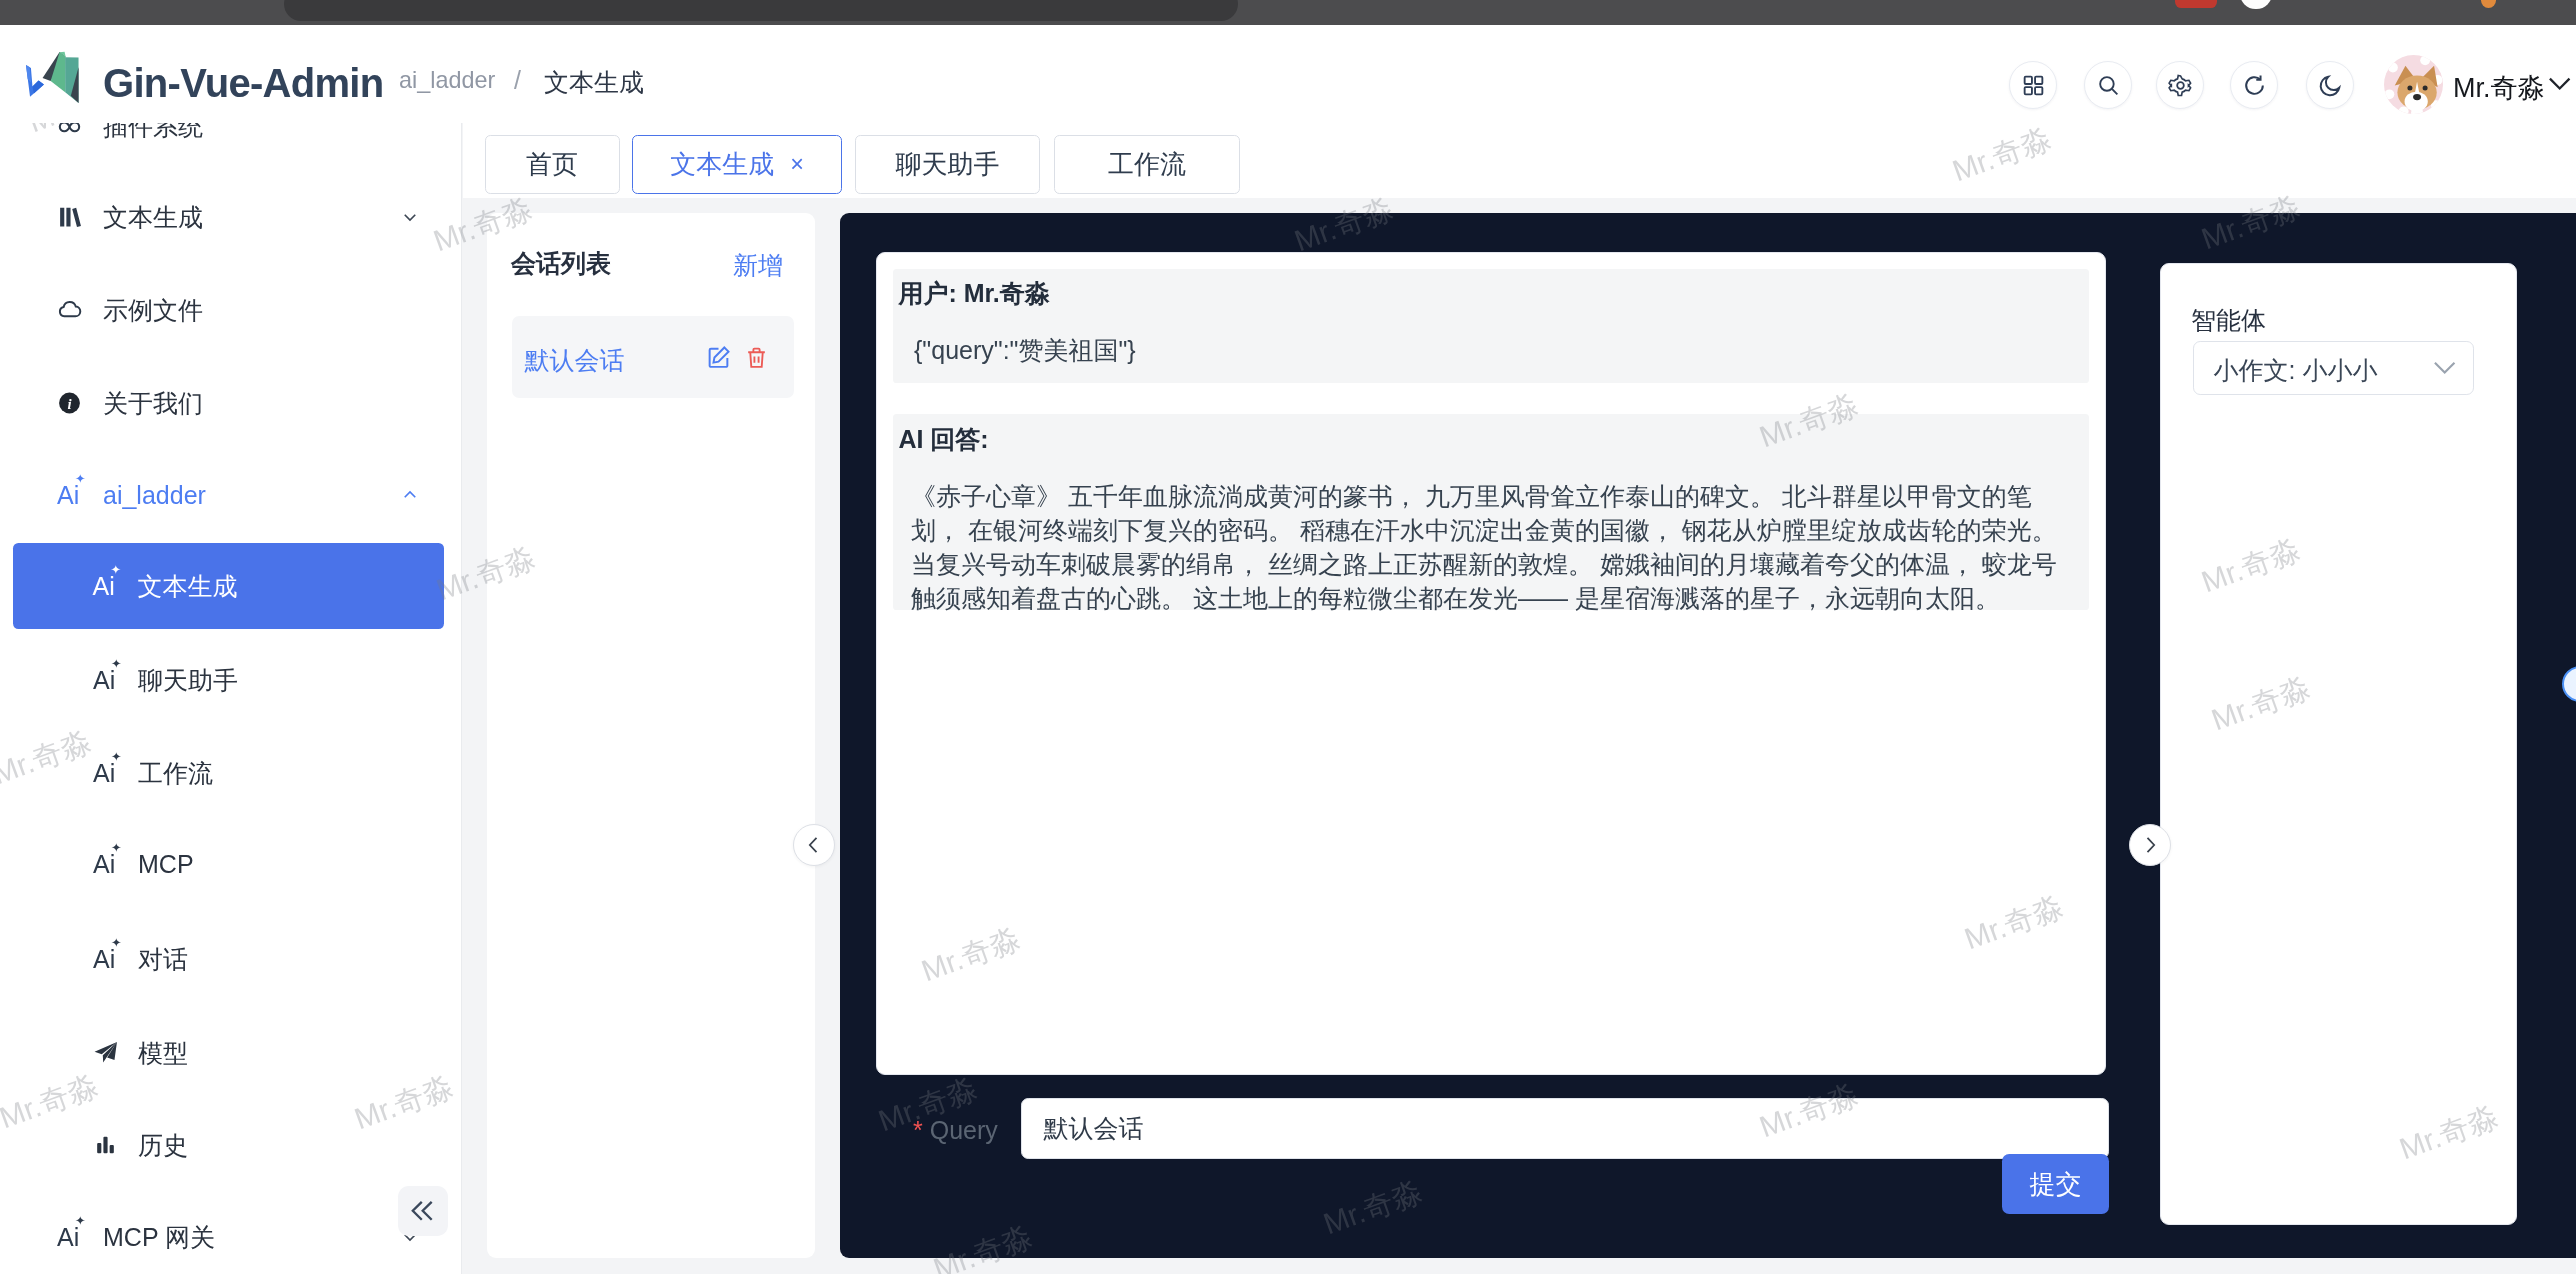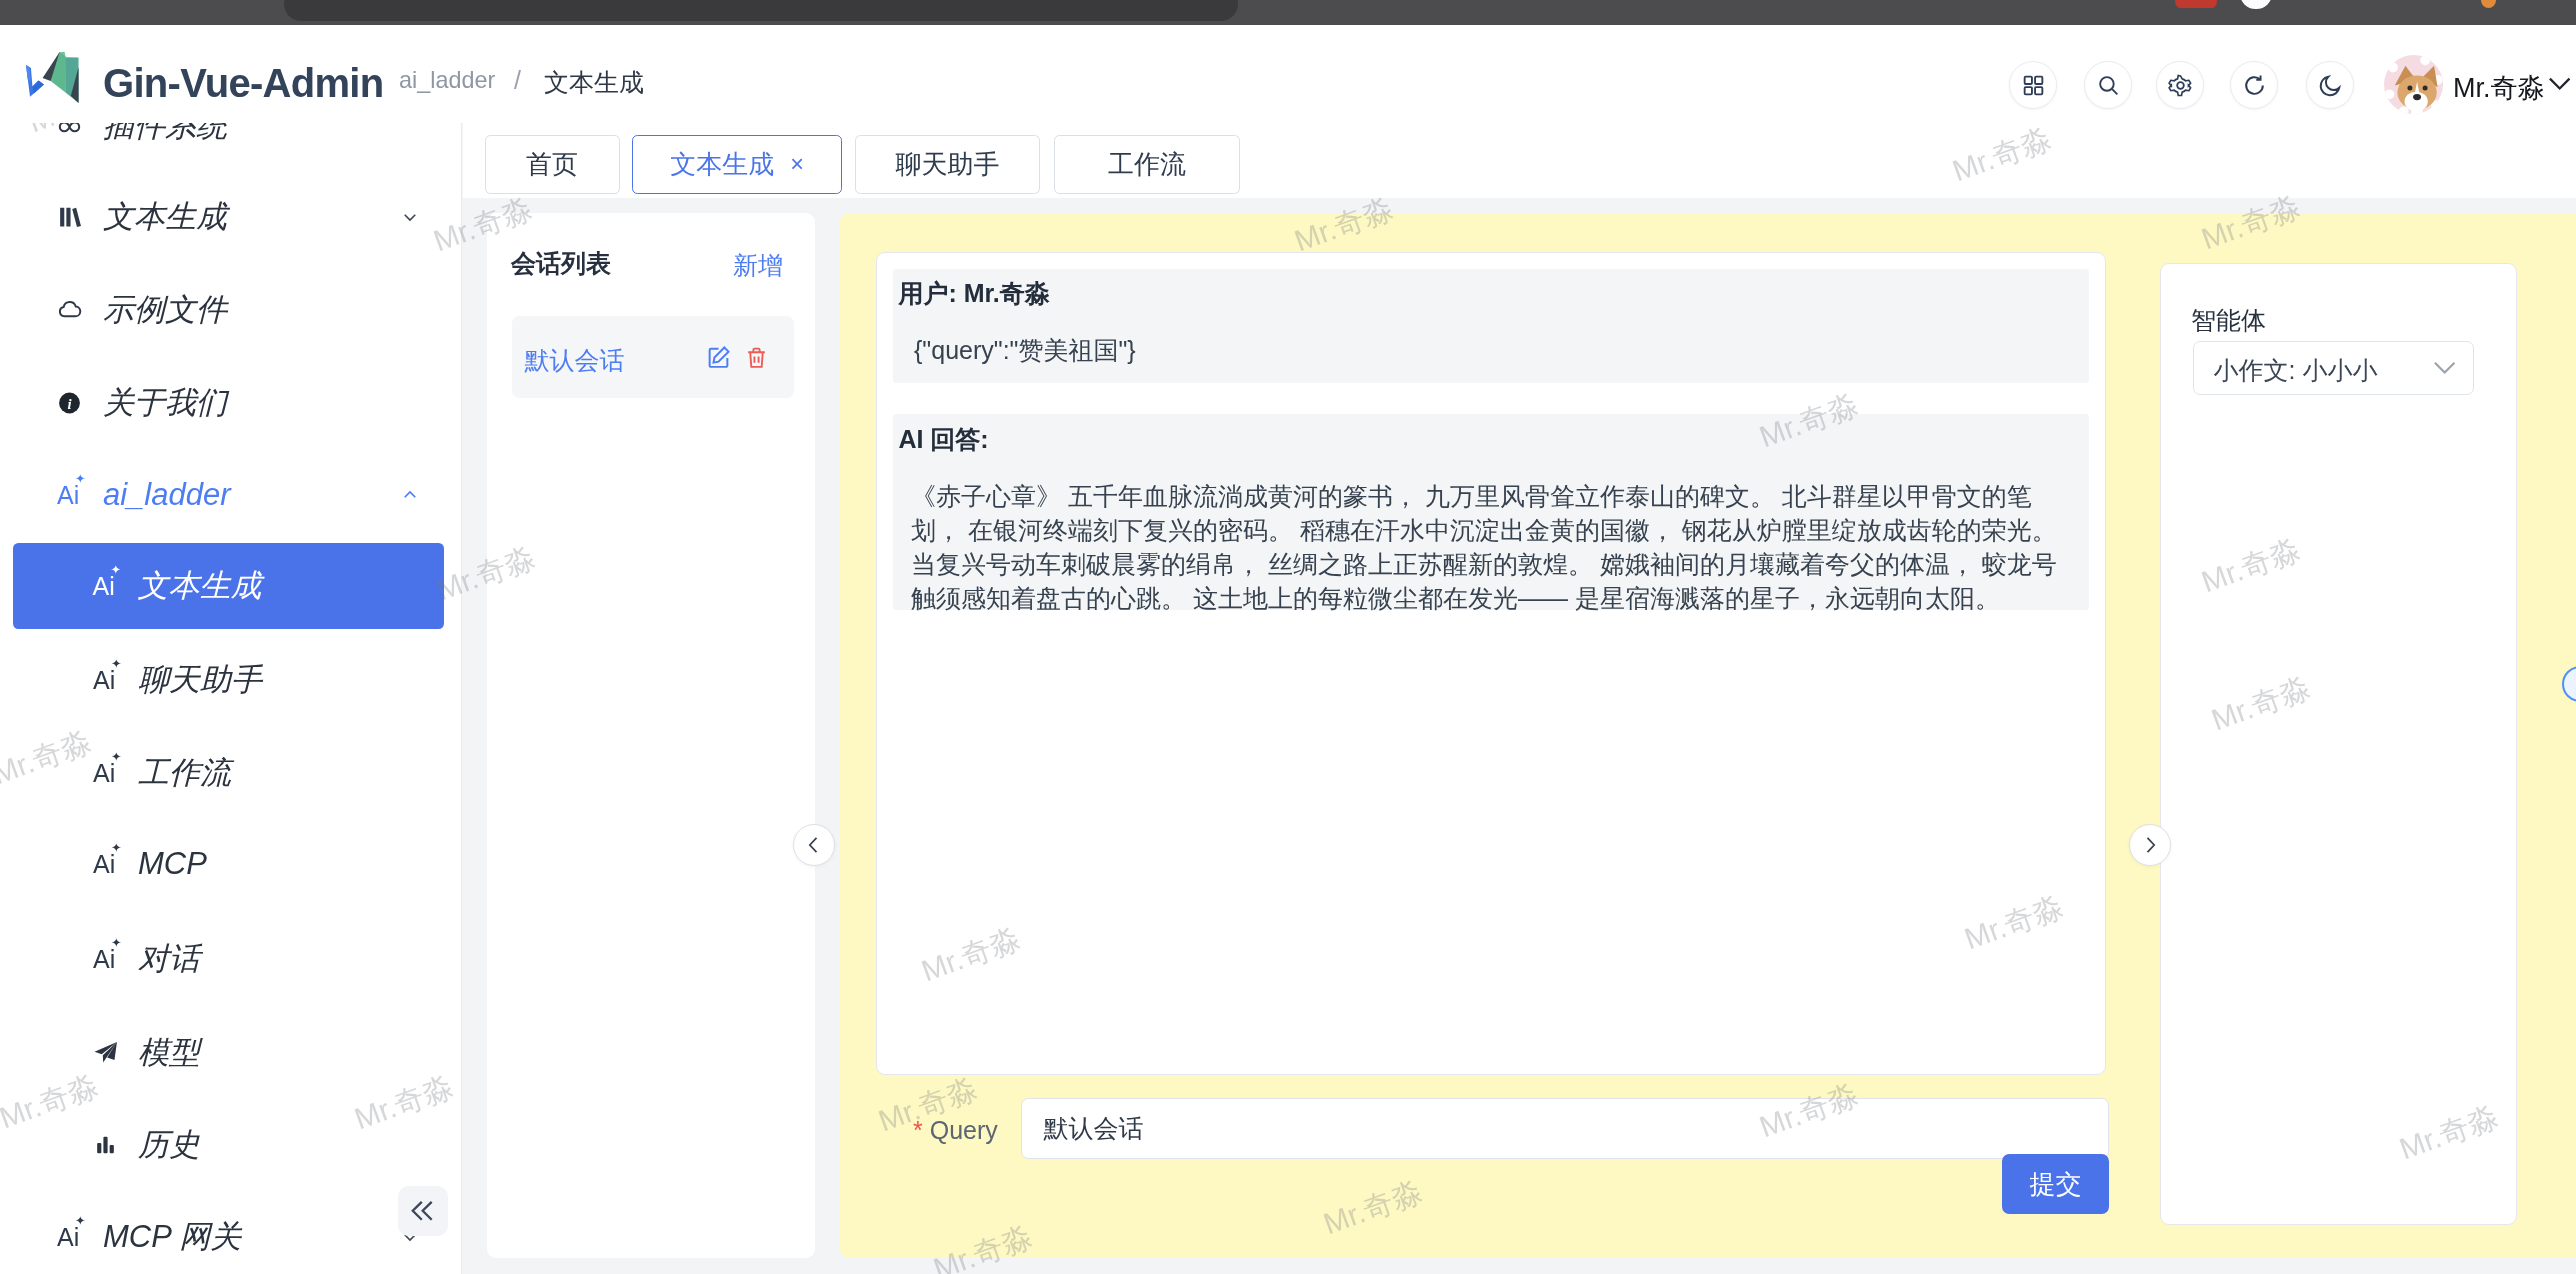--- a/index.html
+++ b/index.html
@@ -17,38 +17,38 @@
   .logotext { position:absolute; left:103px; top:36px; font-size:40px; font-weight:700; color:#32435a; letter-spacing:-0.7px; }
   .bc1 { position:absolute; left:399px; top:42px; font-size:23.4px; color:#9097a4; }
   .bcs { position:absolute; left:514px; top:41px; font-size:25px; color:#9aa1ac; }
   .bc2 { position:absolute; left:544px; top:41px; font-size:25px; color:#2f3847; }
   .hcirc { position:absolute; top:36px; width:48px; height:48px; border-radius:50%; background:#fff; border:1.8px solid #e9ecf2; box-shadow:0 0.9px 2.7px rgba(30,40,70,0.06); display:flex; align-items:center; justify-content:center; }
   .avatar { position:absolute; left:2384px; top:30px; width:59px; height:59px; border-radius:50%; overflow:hidden; }
   .uname { position:absolute; left:2453px; top:45px; font-size:27px; color:#16191e; }
   
   .sidebar { position:absolute; left:0; top:123px; width:462px; height:1151px; background:#fff; border-right:0.9px solid #e9ebee; }
   .mi { position:absolute; left:0; width:462px; height:86px; }
-  .mi .txt { position:absolute; left:103px; top:50%; transform:translateY(-50%); font-size:31px; color:#2b333f;font-style:italic; }
+  .mi .txt { position:absolute; left:103px; top:50%; transform:translateY(-50%); font-size:25px; color:#2b333f; }
   .mi .ic { position:absolute; left:57px; top:50%; transform:translateY(-50%); width:25px; height:25px; }
   .mi.sub .ic { left:93px; }
   .mi.sub .txt { left:138px; }
   .mi .chev { position:absolute; left:401px; top:50%; transform:translateY(-50%); width:18px; height:18px; }
   .mi.active { left:12.6px; width:431px; background:#4a73e9; border-radius:5.4px; }
   .mi.active .txt { color:#fff; }
   .blue { color:#4d7df2 !important; }
   .aiglyph { font-size:25px; font-weight:500; color:#2e3a4a; position:relative; display:inline-block; line-height:1; }
   .aiglyph .st { position:absolute; font-size:12.6px; top:-10px; right:-6.3px; font-weight:400; }
   .collapsebtn { position:absolute; left:398px; top:1063px; width:50px; height:50px; background:#f3f4f7; border-radius:10.8px; display:flex; align-items:center; justify-content:center; }
   
   .tabstrip { position:absolute; left:463px; top:123px; width:2113px; height:75px; background:#fff; }
   .tab { position:absolute; top:11.7px; height:59px; border:1.8px solid #dbdfe6; border-radius:5.4px; background:#fff; display:flex; align-items:center; justify-content:center; font-size:26px; color:#2f3c4d; }
   .tab.active { border-color:#4b74e9; color:#4b74e9; }
   
   .spanel { position:absolute; left:487px; top:213px; width:328px; height:1045px; background:#fff; border-radius:9px; }
-  .mpanel { position:absolute; left:840px; top:213px; width:1736px; height:1045px; background:#fef9c3; border-radius:9px 0 0 9px; }
+  .mpanel { position:absolute; left:840px; top:213px; width:1736px; height:1045px; background:#0f172a; border-radius:9px 0 0 9px; }
   .chatbox { position:absolute; left:36px; top:39px; width:1230px; height:823px; border:1.8px solid #e4e7ee; border-radius:9px; background:#fff; }
   .msg { position:absolute; left:16px; width:1196px; background:#f4f5f6; border-radius:3.6px; }
   .msg h4 { font-size:25px; color:#232d3b; font-weight:700; }
   .msg .body { font-size:25px; color:#36424f; line-height:34px; }
   .rpanel { position:absolute; left:1320px; top:50px; width:357px; height:962px; border:1.8px solid #e4e7ee; border-radius:9px; background:#fff; }
   .navcirc { position:absolute; width:42px; height:42px; border-radius:50%; background:#fff; border:1.8px solid #dde0e6; box-shadow:0 0.9px 3.6px rgba(0,0,0,0.05); display:flex; align-items:center; justify-content:center; }
   
   .qlabel { position:absolute; font-size:25px; color:#5b6573; }
   .qinput { position:absolute; left:181px; top:885px; width:1088px; height:61px; border:1.8px solid #dfe3ea; border-radius:7.2px; background:#fff; font-size:25px; color:#2f3a48; display:flex; align-items:center; padding-left:21.6px; }
   .sbtn { position:absolute; left:1162px; top:941px; width:107px; height:60px; background:#4a73e9; border-radius:7.2px; color:#fff; font-size:26px; display:flex; align-items:center; justify-content:center; }

